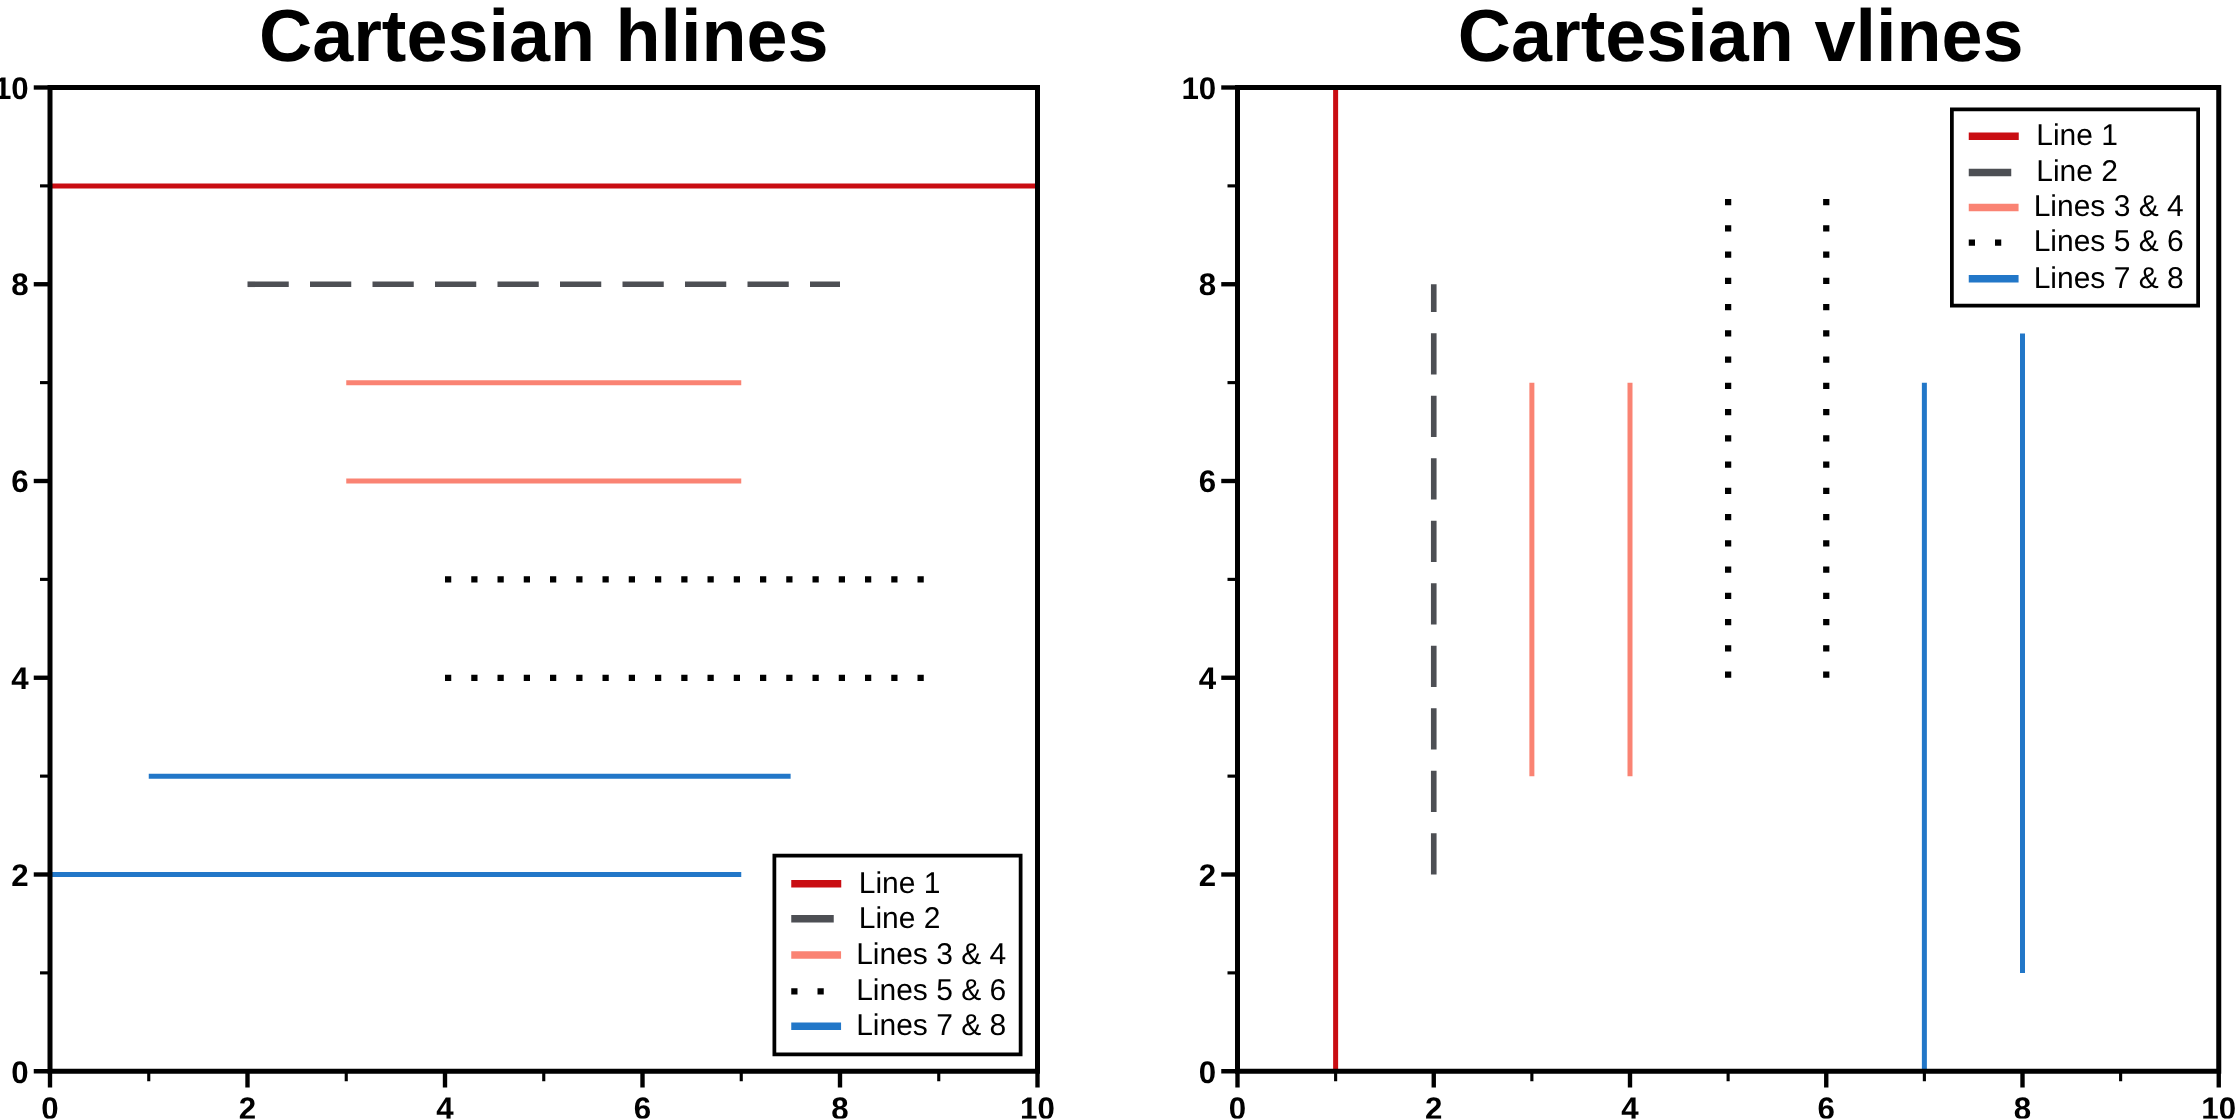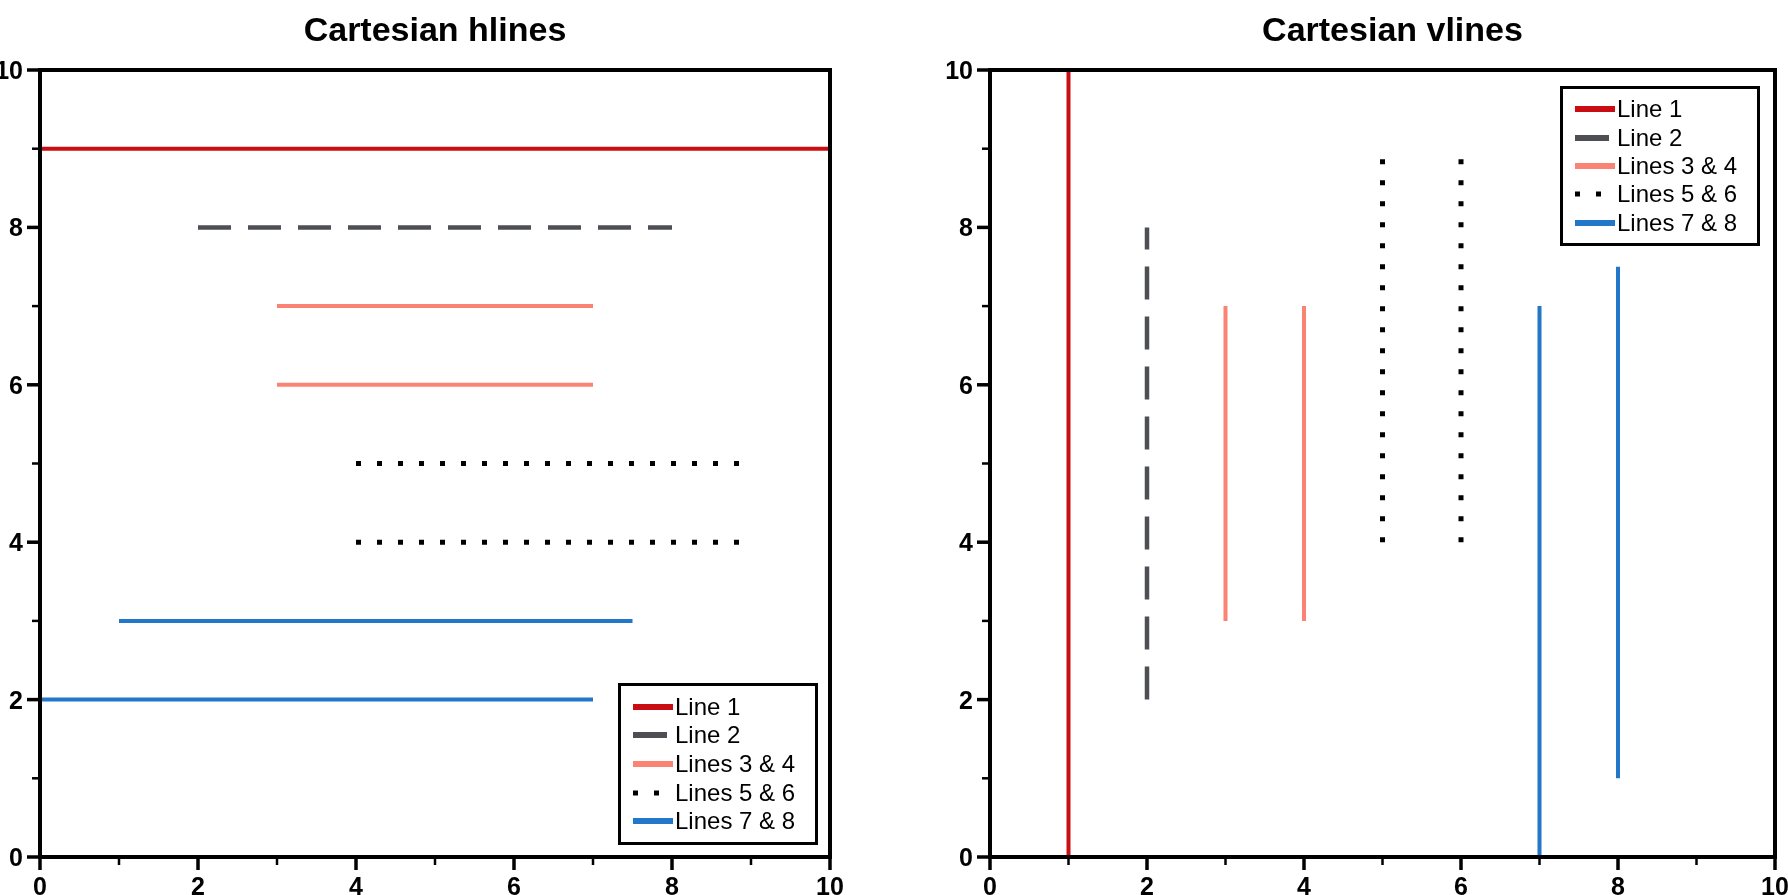--- a/index.html
+++ b/index.html
@@ -1,24 +1,24 @@
 <!DOCTYPE html>
 <html><head>
 <meta charset="utf-8">
 <style>
   html,body{margin:0;padding:0;background:#ffffff;}
   #stage{position:relative;width:1788px;height:895px;background:#ffffff;
          font-family:"Liberation Sans",sans-serif;overflow:hidden;}
   #plot-svg{position:absolute;left:0;top:0;}
   .plot-title{position:absolute;top:0;height:58px;line-height:58px;text-align:center;
-              font-family:"Liberation Sans",sans-serif;font-weight:700;font-size:34px;color:#000;}
+              font-family:"Liberation Sans",sans-serif;font-weight:700;font-size:59px;color:#000;}
   .tick-label{font-family:"Liberation Sans",sans-serif;font-weight:700;font-size:25px;fill:#000;}
   .legend{position:absolute;background:#ffffff;border:3px solid #000;box-sizing:border-box;
           display:flex;flex-direction:column;justify-content:space-evenly;padding:6px 10px;}
-  .legend-entry{display:flex;align-items:center;}
+  .legend-entry{display:flex;align-items:center;gap:12px;}
   .legend-label{font-family:"Liberation Sans",sans-serif;font-weight:400;font-size:24px;
                 color:#000;white-space:nowrap;}
 </style>
 </head>
 <body>
 
 <div id="stage">
   <svg id="plot-svg" width="1788" height="895">
       <line x1="40" y1="148.69999999999993" x2="830" y2="148.69999999999993" stroke="#C90D12" stroke-width="4" stroke-linecap="butt"></line>
       <line x1="198" y1="227.39999999999998" x2="672" y2="227.39999999999998" stroke="#4D4F54" stroke-width="4.5" stroke-linecap="butt" stroke-dasharray="33 17"></line>

